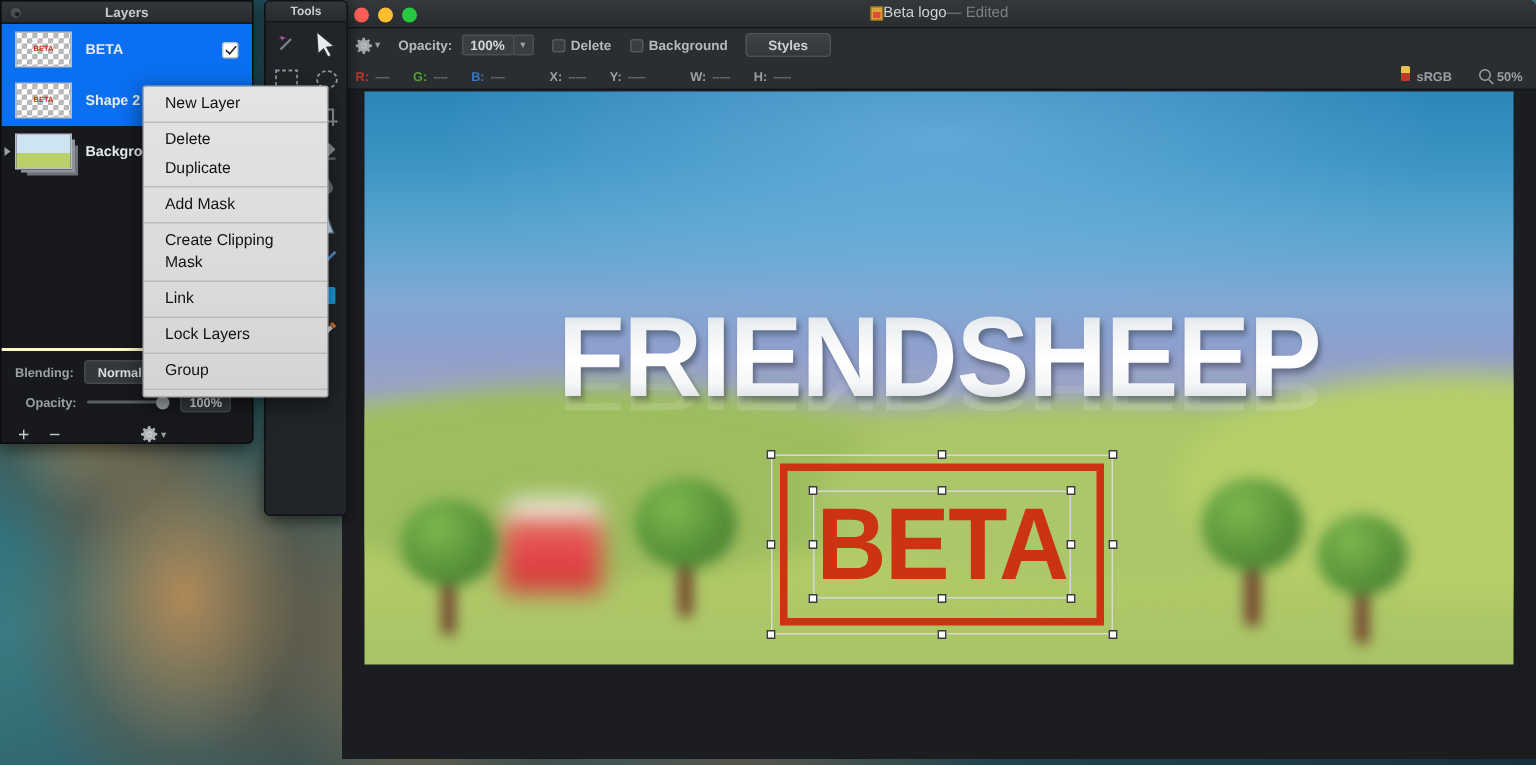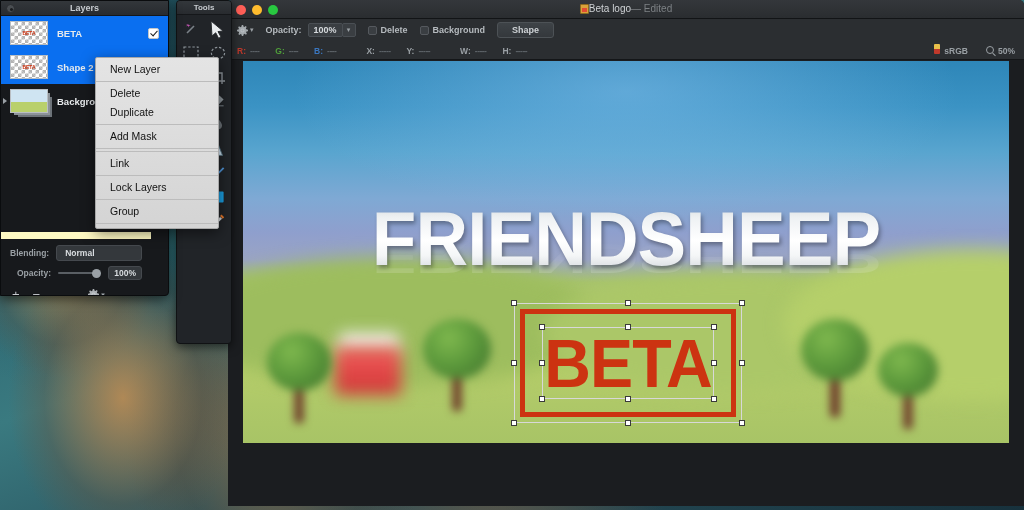--- a/index.html
+++ b/index.html
@@ -300,22 +300,22 @@
     width:3px; height:6px; border:solid #1d1f22;
     border-width:0 1.8px 1.8px 0; transform:rotate(42deg);
   }
   .disclosure {
     position:absolute; left:2px; top:50%; transform:translateY(-50%);
     width:0; height:0;
     border-left:4px solid #9aa0a5;
     border-top:3px solid transparent; border-bottom:3px solid transparent;
   }
   #layers-footer {
-    position:absolute; left:0; right:17px; bottom:0; height:63px;
-    background:#17191c; border-top:7px solid #fef9c3;
+    position:absolute; left:0; right:5px; bottom:0; height:63px;
+    background:#17191c; border-top:2px solid #fef9c3;
   }
   .blend-row {
     display:flex; align-items:center; gap:7px; padding:6px 9px 0 9px;
   }
   .blend-label, .op-label {
     font-size:8.5px; color:#9aa0a5; font-weight:bold;
   }
   .blend-select {
     background:#34383c; border:1px solid #45494e; border-radius:3px;
     font-size:8.5px; color:#d9dde0; padding:2px 8px; flex:1; font-weight:bold;
@@ -399,21 +399,21 @@
         <span class="stepper">▾</span>
       </div>
       <div class="chk-item">
         <span class="chk"></span>
         <span class="chk-label">Delete</span>
       </div>
       <div class="chk-item">
         <span class="chk"></span>
         <span class="chk-label">Background</span>
       </div>
-      <button class="styles-btn">Shape</button>
+      <button class="styles-btn">Styles</button>
     </div>
 
     <div id="toolbar-row2">
       <span class="meas">
         <span class="k k-r">R:</span>
         <span class="v">----</span>
       </span>
       <span class="meas">
         <span class="k k-g">G:</span>
         <span class="v">----</span>
@@ -673,20 +673,21 @@
 </div>
 
 <div id="ctx-menu">
     <div class="ctx-item">New Layer</div>
     <div class="ctx-sep"></div>
     <div class="ctx-item">Delete</div>
     <div class="ctx-item">Duplicate</div>
     <div class="ctx-sep"></div>
     <div class="ctx-item">Add Mask</div>
     <div class="ctx-sep"></div>
+    <div class="ctx-item">Create Clipping Mask</div>
     <div class="ctx-sep"></div>
     <div class="ctx-item">Link</div>
     <div class="ctx-sep"></div>
     <div class="ctx-item">Lock Layers</div>
     <div class="ctx-sep"></div>
     <div class="ctx-item">Group</div>
     <div class="ctx-sep"></div>
   </div>
 
 </body></html>

